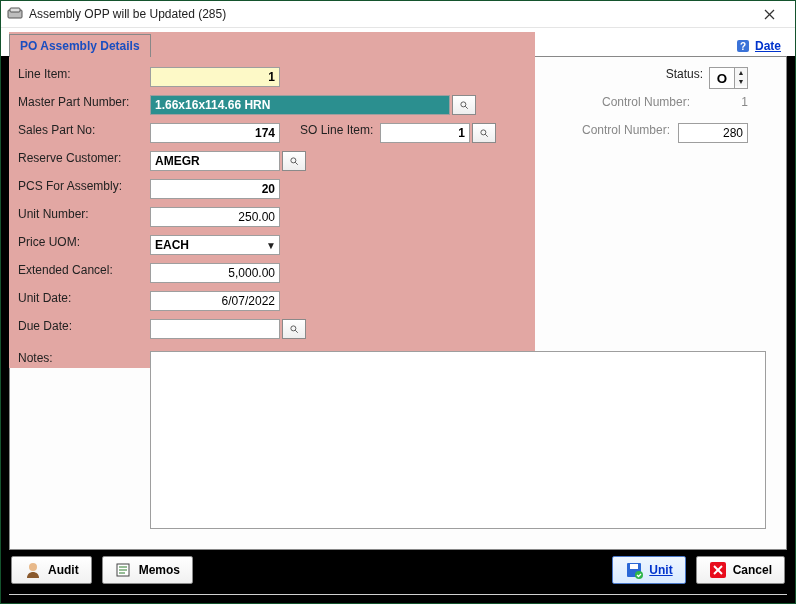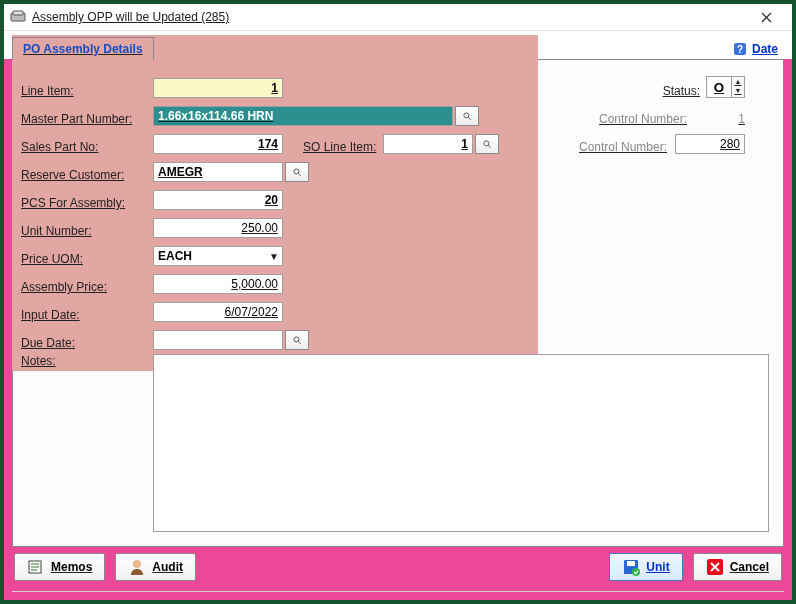--- a/index.html
+++ b/index.html
@@ -12,36 +12,36 @@
     --highlight-yellow:#fdf9c7;
     --teal-sel:#2b8f8f;
     --teal-text:#ffffff;
     --blue:#1a4ec0;
     --link:#0033cc;
     --red:#e80c1c;
     --btn-bg:#fefefe;
     --btn-border:#8a8a8a;
   }
   html,body{margin:0;padding:0;font-family:"Segoe UI",Tahoma,Arial,sans-serif;font-size:12px;color:#222;background:#fff;}
-  .window{width:796px;height:604px;box-sizing:border-box;border:4px solid #14532d;background:#ec4899;display:flex;flex-direction:column;text-decoration:underline;}
+  .window{width:796px;height:604px;box-sizing:border-box;border:1px solid #14532d;background:#000000;display:flex;flex-direction:column;}
   .titlebar{height:26px;display:flex;align-items:center;padding:0 6px;background:#fff;border-bottom:1px solid #e5e5e5;}
   .titlebar .app-ico{width:16px;height:16px;margin-right:6px;display:inline-block;}
   .titlebar .app-ico svg{display:block;}
   .titlebar .title-text{flex:1;font-size:12px;color:#222;white-space:nowrap;overflow:hidden;}
   .titlebar .tbtn{width:40px;height:24px;display:flex;align-items:center;justify-content:center;font-size:14px;color:#333;}
   .tabs-row{display:flex;align-items:flex-end;padding:2px 8px 0 8px;background:#fff;position:relative;height:26px;}
   .tab{padding:4px 10px;border:1px solid #888;border-bottom:none;margin-right:14px;background:#f7f7f7;font-weight:600;position:relative;top:1px;}
   .tab.active{background:var(--tab-active);color:var(--blue);z-index:2;}
   .tab.inactive{color:#222;}
   .help{margin-left:auto;display:flex;align-items:center;gap:4px;color:var(--link);font-weight:700;text-decoration:underline;padding:2px 6px;}
   .help .ico{width:16px;height:16px;}
   .main-panel{border:1px solid #888;margin:0 8px;padding:10px 8px 8px 8px;flex:1;background:#fdfdfd;position:relative;box-sizing:border-box;}
   .pink-region{position:absolute;left:-1px;top:-25px;width:526px;height:336px;background:var(--pink);z-index:0;}
   .form-area{position:relative;z-index:1;}
-  .row{display:flex;align-items:flex-end;height:28px;}
+  .row{display:flex;align-items:flex-start;height:28px;}
   .lbl{display:inline-block;font-size:12px;}
   .field{height:20px;box-sizing:border-box;border:1px solid var(--field-border);background:#fff;font:inherit;padding:0 4px;text-align:right;}
   .field.left{text-align:left;}
   .field.bold{font-weight:700;}
   .yellow{background:var(--highlight-yellow);}
   .sel{background:var(--teal-sel);color:var(--teal-text);}
   .lookup{width:24px;height:20px;border:1px solid #8a8a8a;background:linear-gradient(#fff,#eee);display:inline-flex;align-items:center;justify-content:center;margin-left:2px;}
   .lookup svg{width:14px;height:14px;}
   .dropdown{position:relative;border-radius:9px;}
   .dropdown .caret{position:absolute;right:4px;top:50%;transform:translateY(-50%);font-size:10px;pointer-events:none;}
@@ -169,26 +169,26 @@
 
       <div class="row">
         <span class="lbl" style="width:132px">Price UOM:</span>
         <div class="dropdown" style="width:130px">
           <input class="field bold left" style="width: 130px;" value="EACH">
           <span class="caret">▼</span>
         </div>
       </div>
 
       <div class="row">
-        <span class="lbl" style="width:132px">Assembly Price:</span>
+        <span class="lbl" style="width:132px">Extended Cancel:</span>
         <input class="field" style="width: 130px;" value="5,000.00">
       </div>
 
       <div class="row">
-        <span class="lbl" style="width:132px">Input Date:</span>
+        <span class="lbl" style="width:132px">Unit Date:</span>
         <input class="field" style="width: 130px;" value="6/07/2022">
       </div>
 
       <div class="row">
         <span class="lbl" style="width:132px">Due Date:</span>
         <input class="field" style="width: 130px;" value="">
         <button class="lookup">
           <svg viewBox="0 0 16 16">
               <circle cx="7" cy="7" r="4" fill="none" stroke="#555" stroke-width="1.5"></circle>
               <line x1="10" y1="10" x2="14" y2="14" stroke="#555" stroke-width="1.5"></line>
@@ -198,40 +198,40 @@
 
       <div class="row" style="align-items:flex-start;height:auto;margin-top:4px;">
         <span class="lbl" style="width:132px">Notes:</span>
         <textarea class="notes-area" style=""></textarea>
       </div>
 
     </div>
   </div>
 
   <div class="footer">
+    <button class="btn">
+      <span class="bico">
+        <svg viewBox="0 0 18 18">
+            <circle cx="9" cy="6" r="4" fill="#e8b98a"></circle>
+            <path d="M3 17c0-4 3-6 6-6s6 2 6 6" fill="#8a5a2e"></path>
+          </svg>
+      </span>
+      <span class="txt">Audit</span>
+    </button>
     <button class="btn">
       <span class="bico">
         <svg viewBox="0 0 18 18">
             <rect x="2" y="3" width="12" height="12" fill="#fff" stroke="#444"></rect>
             <line x1="4" y1="6" x2="12" y2="6" stroke="#2d7a2d" stroke-width="1"></line>
             <line x1="4" y1="9" x2="12" y2="9" stroke="#2d7a2d" stroke-width="1"></line>
             <line x1="4" y1="12" x2="10" y2="12" stroke="#2d7a2d" stroke-width="1"></line>
           </svg>
       </span>
       <span class="txt">Memos</span>
     </button>
-    <button class="btn">
-      <span class="bico">
-        <svg viewBox="0 0 18 18">
-            <circle cx="9" cy="6" r="4" fill="#e8b98a"></circle>
-            <path d="M3 17c0-4 3-6 6-6s6 2 6 6" fill="#8a5a2e"></path>
-          </svg>
-      </span>
-      <span class="txt">Audit</span>
-    </button>
     <div class="spacer"></div>
     <button class="btn primary">
       <span class="bico">
         <svg viewBox="0 0 18 18">
             <rect x="2" y="2" width="14" height="14" rx="1" fill="#2a67d6"></rect>
             <rect x="5" y="3" width="8" height="5" fill="#fff"></rect>
             <circle cx="14" cy="14" r="4" fill="#2fb54a"></circle>
             <path d="M12 14l1.5 1.5L16 13" stroke="#fff" stroke-width="1.3" fill="none"></path>
           </svg>
       </span>

